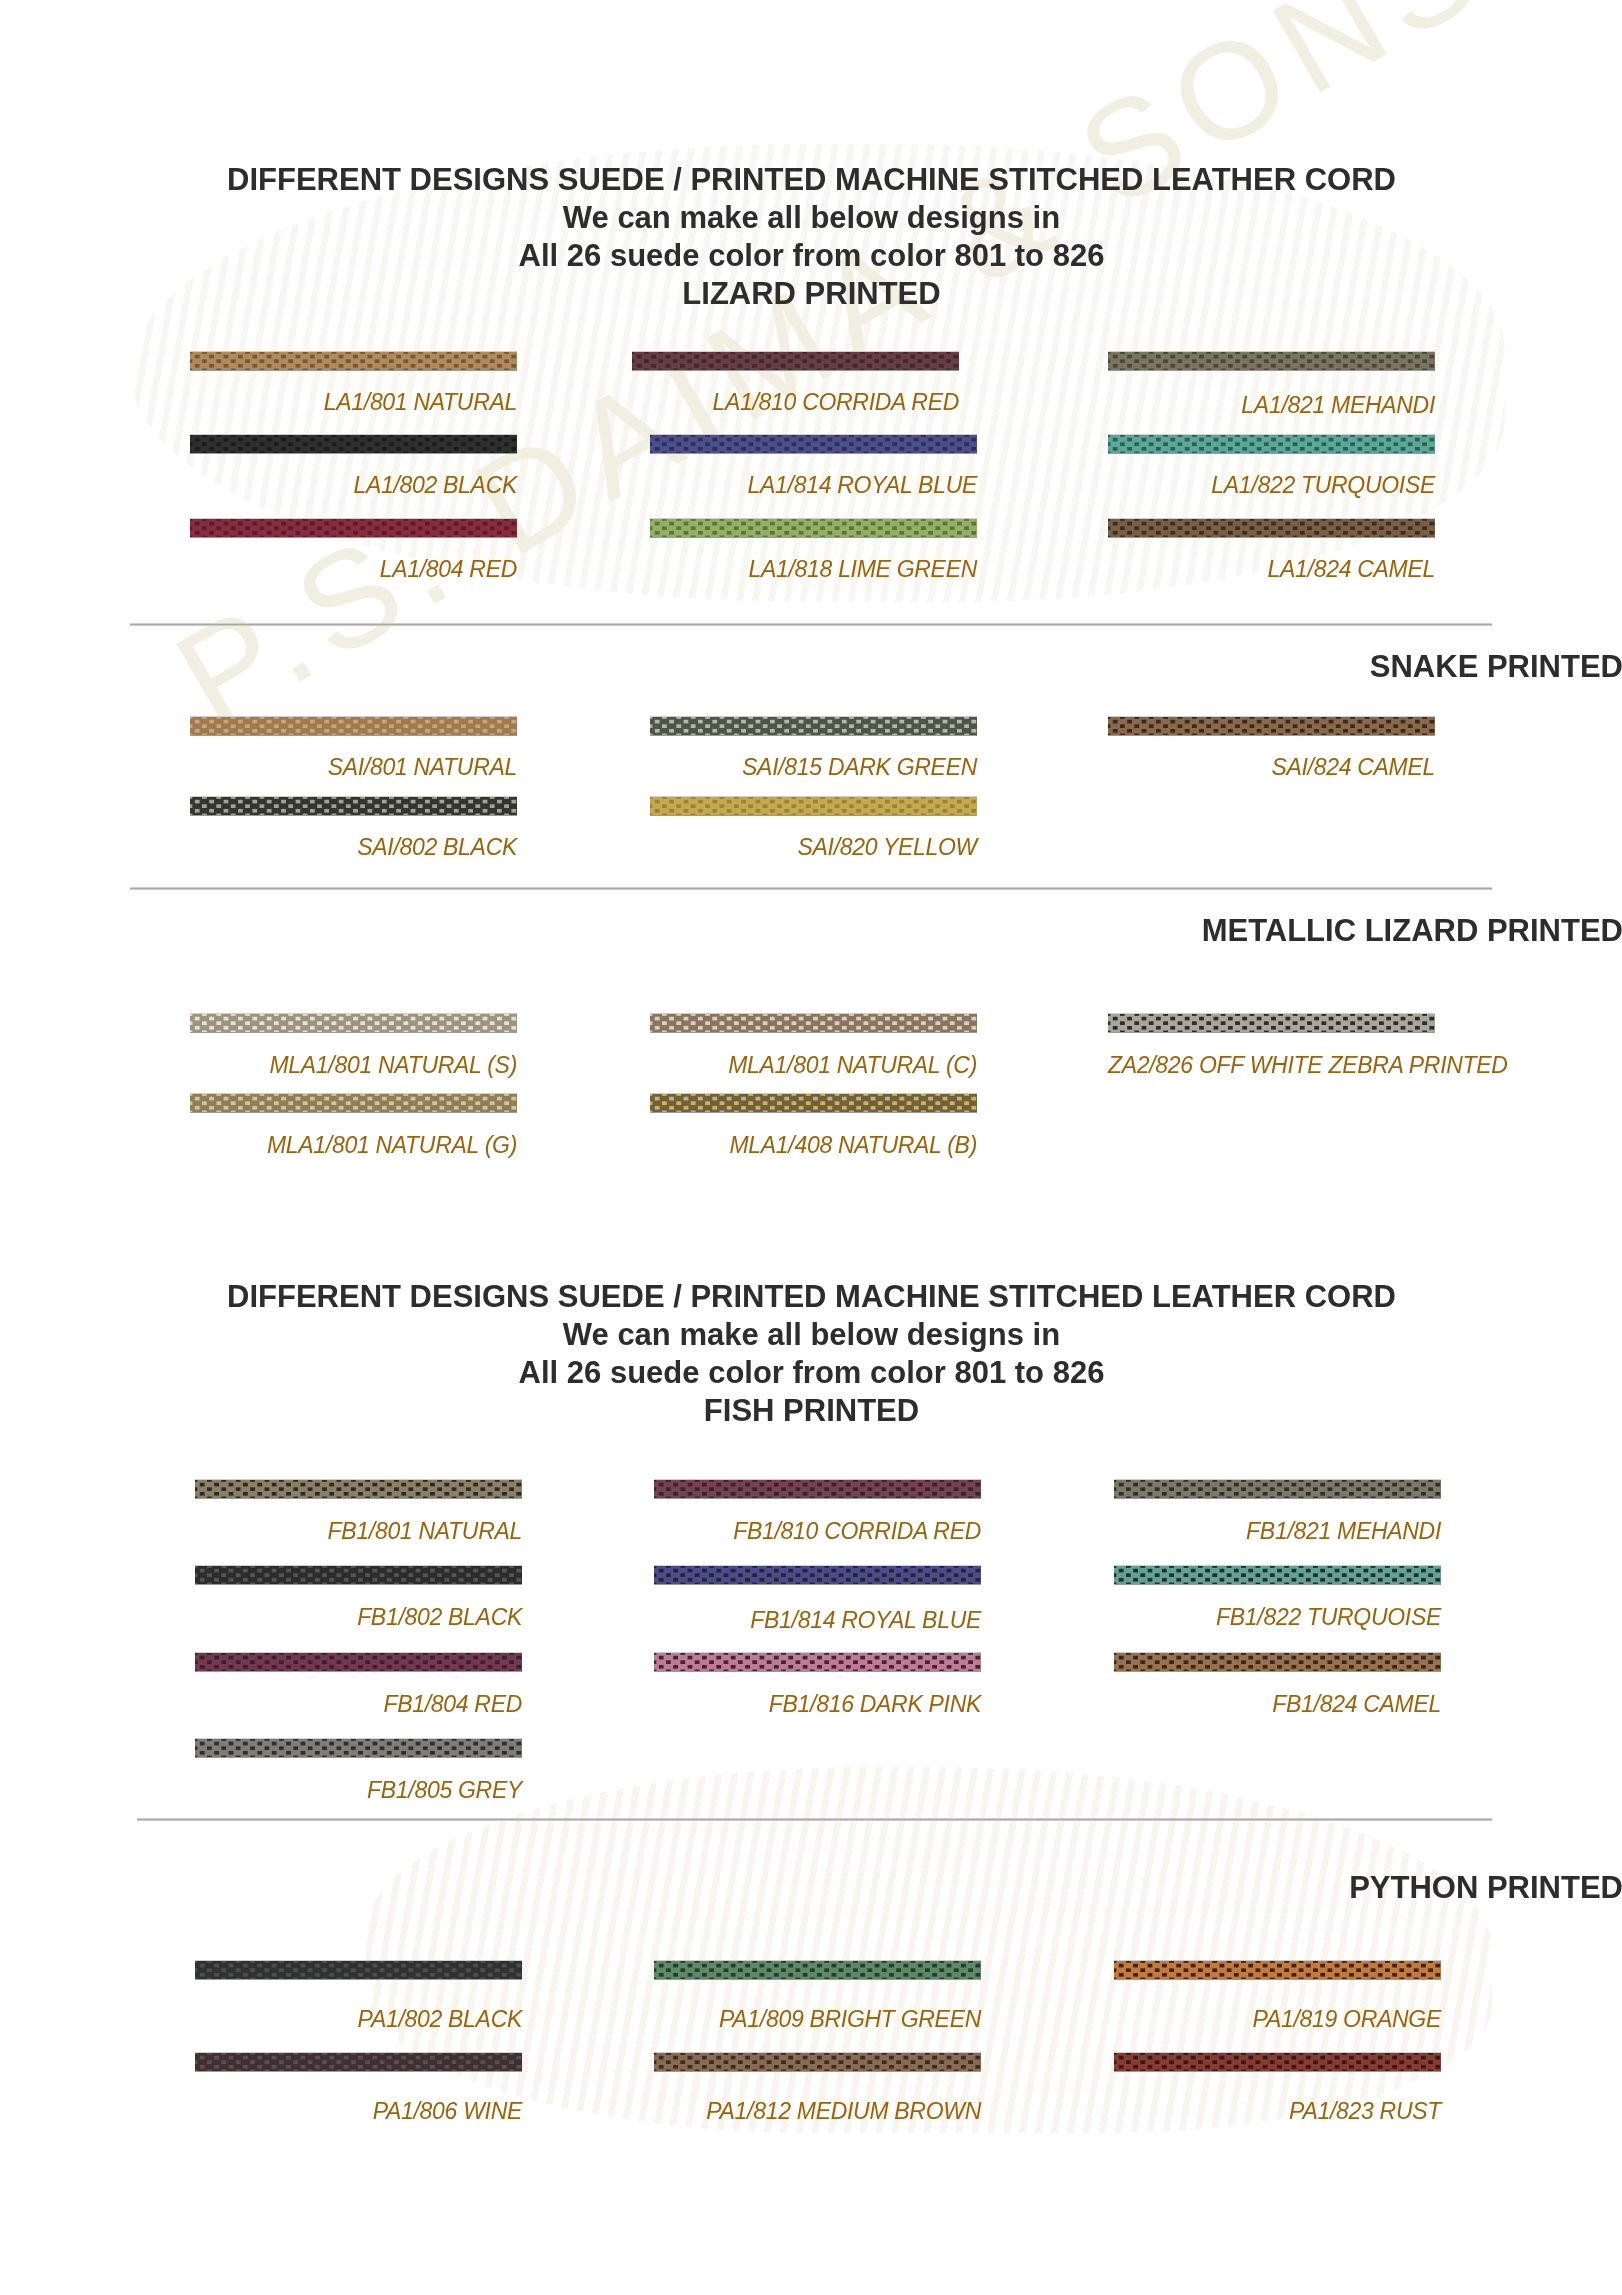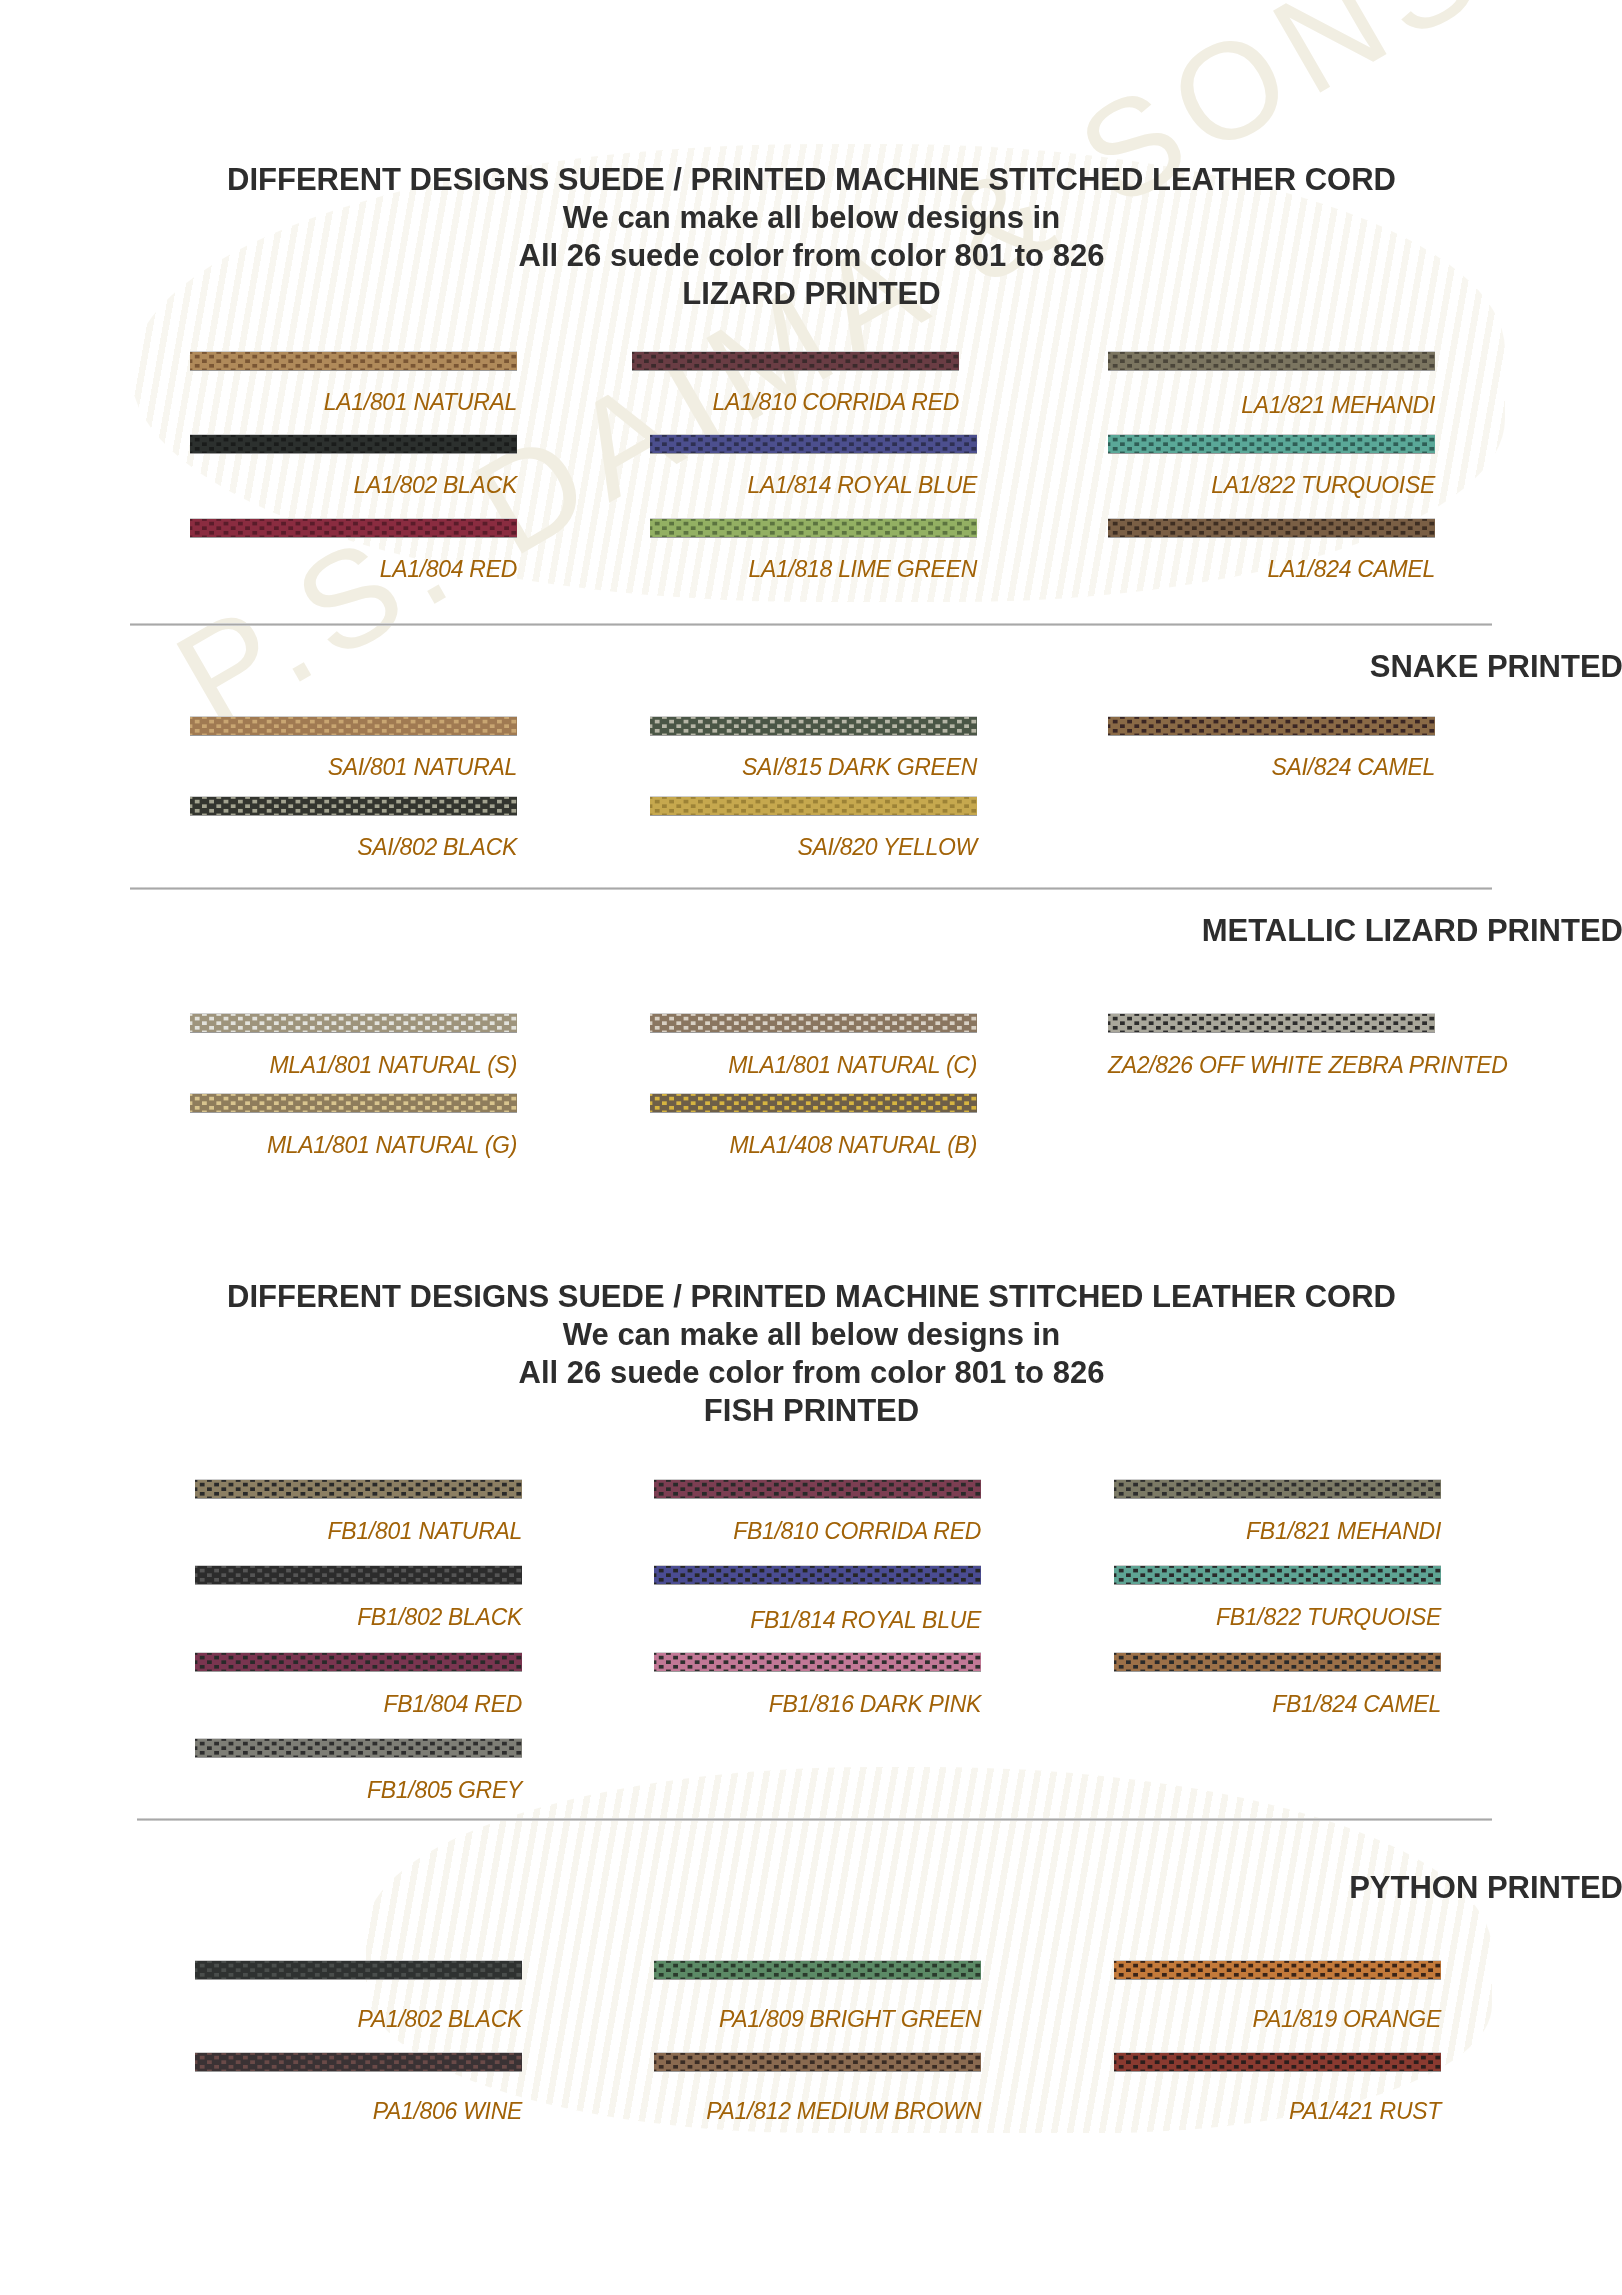--- a/index.html
+++ b/index.html
@@ -189,16 +189,16 @@
     <div class="item" style="left: 195px; top: 2052px;">
       <div class="swatch" style="background: radial-gradient(4.6px 3.3px, rgb(106, 74, 72) 60%, transparent 62%) 0px 0px / 14.4px 9.2px, radial-gradient(4.6px 3.3px, rgb(106, 74, 72) 60%, transparent 62%) 7.2px 4.6px / 14.4px 9.2px, linear-gradient(rgb(58, 50, 52), rgb(58, 50, 52));"></div>
       <div class="label" style="margin-top: 26px;">PA1/806 WINE</div>
     </div>
     <div class="item" style="left: 654px; top: 2052px;">
       <div class="swatch" style="background: radial-gradient(4.6px 3.3px, rgb(58, 44, 36) 60%, transparent 62%) 0px 0px / 14.4px 9.2px, radial-gradient(4.6px 3.3px, rgb(58, 44, 36) 60%, transparent 62%) 7.2px 4.6px / 14.4px 9.2px, linear-gradient(rgb(138, 106, 80), rgb(138, 106, 80));"></div>
       <div class="label" style="margin-top: 26px;">PA1/812 MEDIUM BROWN</div>
     </div>
     <div class="item" style="left: 1114px; top: 2052px;">
       <div class="swatch" style="background: radial-gradient(4.6px 3.3px, rgb(44, 30, 28) 60%, transparent 62%) 0px 0px / 14.4px 9.2px, radial-gradient(4.6px 3.3px, rgb(44, 30, 28) 60%, transparent 62%) 7.2px 4.6px / 14.4px 9.2px, linear-gradient(rgb(138, 58, 48), rgb(138, 58, 48));"></div>
-      <div class="label" style="margin-top: 26px;">PA1/421 RUST</div>
+      <div class="label" style="margin-top: 26px;">PA1/823 RUST</div>
     </div>
   </div>
 
 
 </body></html>

